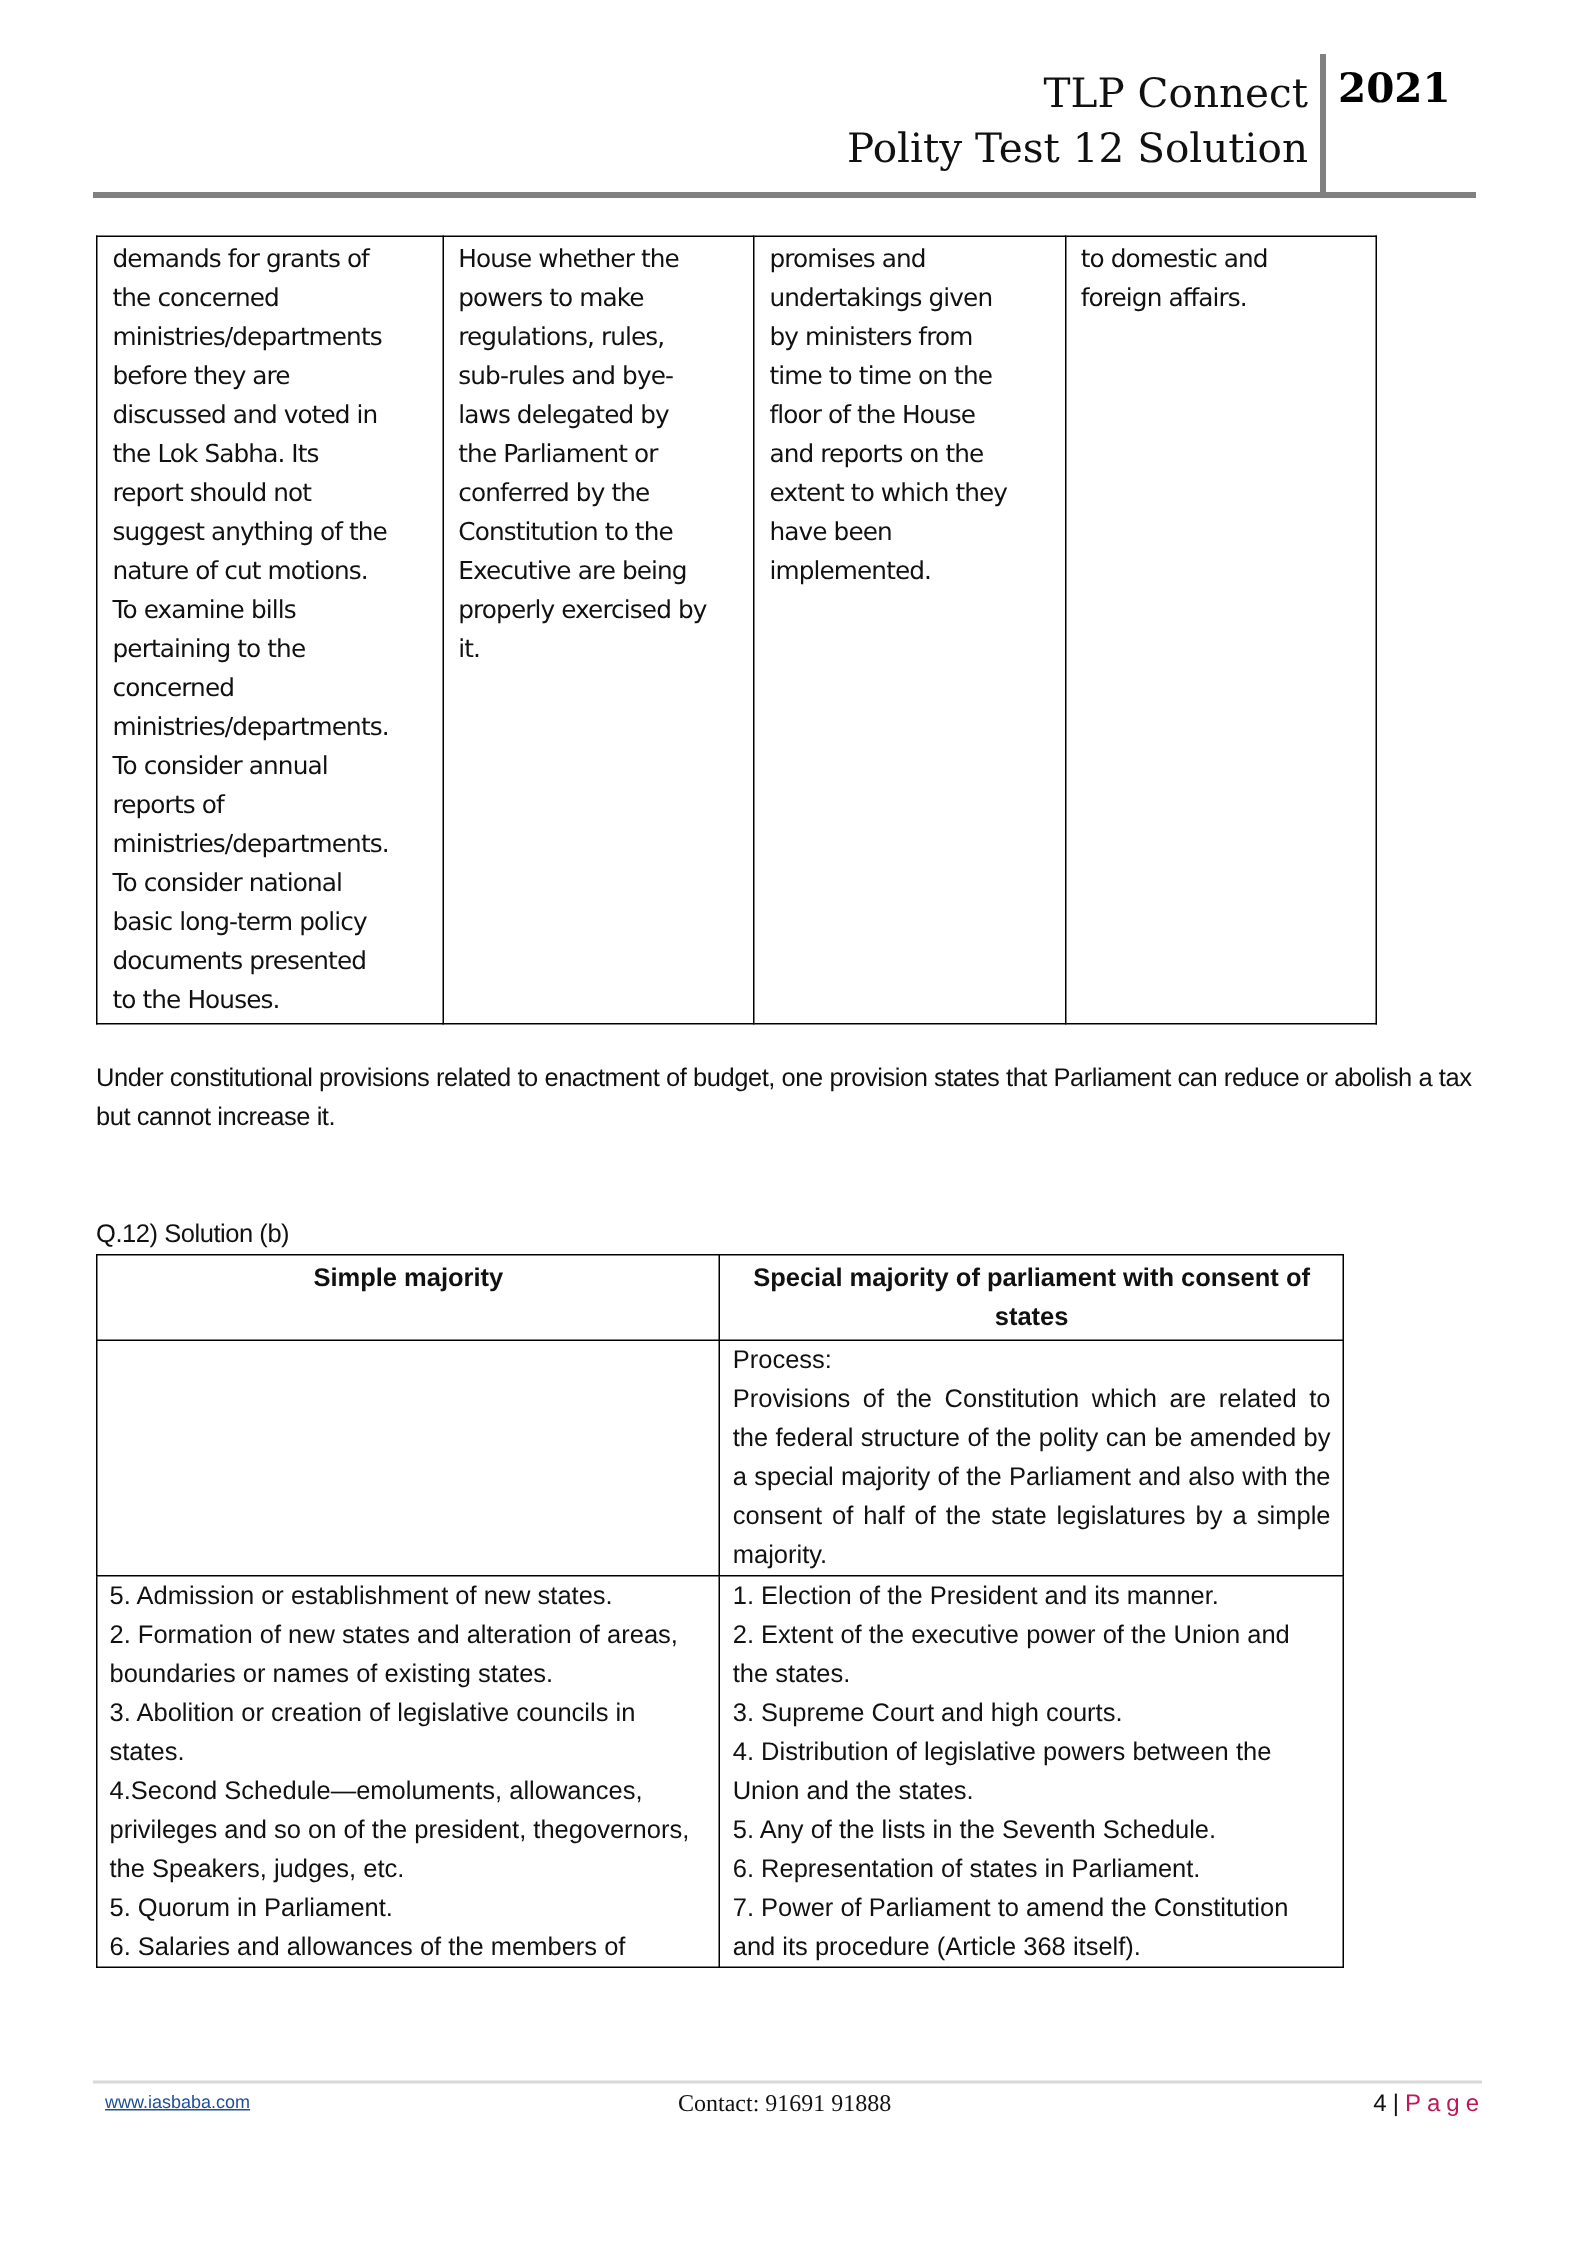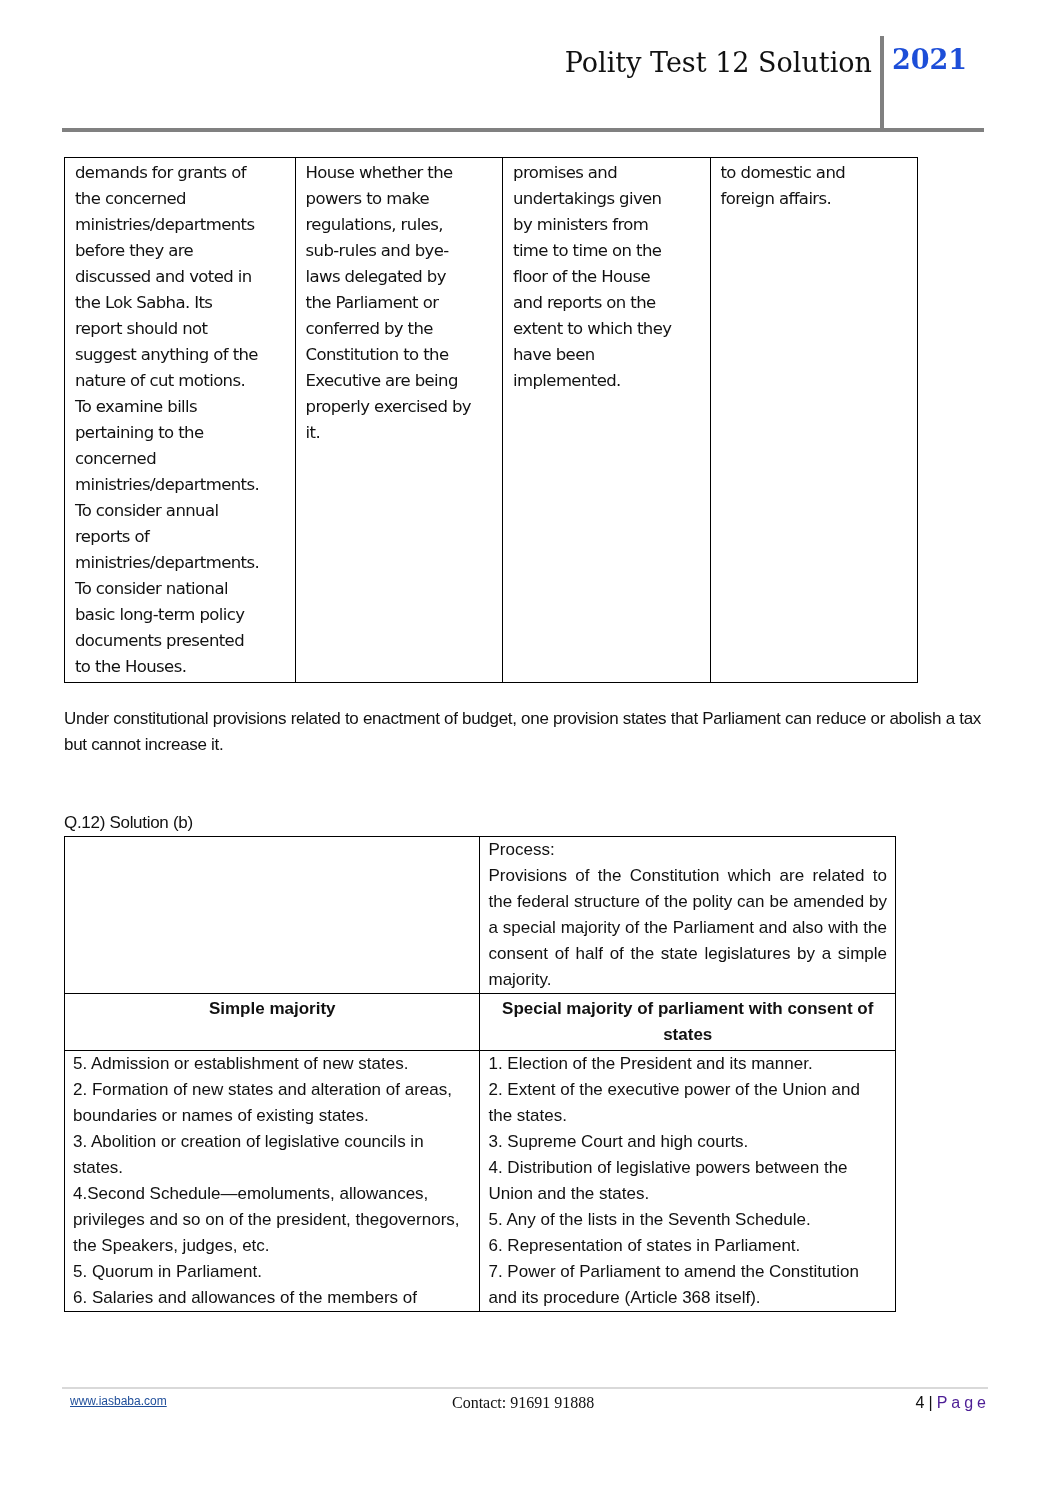--- a/index.html
+++ b/index.html
@@ -6,21 +6,21 @@
     body {
       width: 1058px; height: 1497px; position: relative; overflow: hidden;
       font-family: "Liberation Sans", sans-serif; color: #111;
     }
     .header-title {
       position: absolute; right: 186px; top: 44px; text-align: right;
       font-family: "DejaVu Serif", serif; font-size: 27px; line-height: 37px; color: #111;
     }
     .header-year {
       position: absolute; left: 892px; top: 44px;
-      font-family: "DejaVu Serif", serif; font-weight: bold; font-size: 27px; color: #1d4ed8;
+      font-family: "DejaVu Serif", serif; font-weight: bold; font-size: 27px; color: #000000;
     }
     .header-vline { position: absolute; left: 880px; top: 36px; width: 4px; height: 94px; background: #808080; }
     .header-hline { position: absolute; left: 62px; top: 128px; width: 922px; height: 4px; background: #808080; }
 
     table { border-collapse: collapse; position: absolute; font-size: 17px; line-height: 26px; }
     td, th { border: 1.5px solid #000; vertical-align: top; padding: 2px 6px 2px 10px; text-align: left; }
 
     #table1 { left: 64px; top: 157px; width: 854px; padding-left: 39px; }
     #table1 td { font-family: "DejaVu Sans", sans-serif; font-size: 16.5px; letter-spacing: -0.6px; }
     #table1 .c1 { width: 213px; }
@@ -38,26 +38,27 @@
     #table2 .c1 { width: 400px; }
     #table2 .c2 { width: 400px; }
     .line { display: block; }
     .justify { text-align: justify; text-align-last: left; }
 
     .footer-line { position: absolute; left: 62px; top: 1387px; width: 926px; height: 2px; background: #d9d9d9; }
     .footer-link { position: absolute; left: 70px; top: 1394px; font-size: 12px; color: #1f4e9a; text-decoration: underline; }
     .footer-contact { position: absolute; left: 440px; top: 1394px; font-size: 16px; font-family: "Liberation Serif", serif; color: #111; margin-left: 12px; }
     .footer-page { position: absolute; right: 68px; top: 1394px; font-size: 16px; color: #111; }
     .footer-page .sep { margin: 0 4px; }
-    .footer-page .pg { color: #4c1d95; letter-spacing: 4px; margin-top: 41px; }
+    .footer-page .pg { color: #be185d; letter-spacing: 4px; margin-top: 41px; }
   </style>
 </head>
 <body>
 
 <div class="header-title">
+  <div>TLP Connect</div>
   <div>Polity Test 12 Solution</div>
 </div>
 <div class="header-vline"></div>
 <div class="header-year">2021</div>
 <div class="header-hline"></div>
 
 <table id="table1">
   <tbody>
       <tr>
     <td class="c1">
@@ -126,29 +127,29 @@
   <div>Under constitutional provisions related to enactment of budget, one provision states that Parliament can reduce or abolish a tax but cannot increase it.</div>
 </div>
 
 <div class="q-block" id="q12">
   <div>Q.12) Solution (b)</div>
 </div>
 
 <table id="table2">
   <tbody>
       <tr>
+    <th class="c1">Simple majority</th>
+    <th class="c2">Special majority of parliament with consent of states</th>
+  </tr>
+  <tr>
     <td class="c1"></td>
     <td class="c2 justify">
       <div>Process:</div>
       <div>Provisions of the Constitution which are related to the federal structure of the polity can be amended by a special majority of the Parliament and also with the consent of half of the state legislatures by a simple majority.</div>
     </td>
-  </tr>
-  <tr>
-    <th class="c1">Simple majority</th>
-    <th class="c2">Special majority of parliament with consent of states</th>
   </tr>
   <tr>
     <td class="c1">
           <div>
             <div>5. Admission or establishment of new states.</div>
             <div>2. Formation of new states and alteration of areas, boundaries or names of existing states.</div>
             <div>3. Abolition or creation of legislative councils in states.</div>
             <div>4.Second  Schedule—emoluments, allowances, privileges and so on of the president,  thegovernors, the Speakers, judges, etc.</div>
             <div>5. Quorum in Parliament.</div>
             <div>6. Salaries and allowances of the members of</div>

